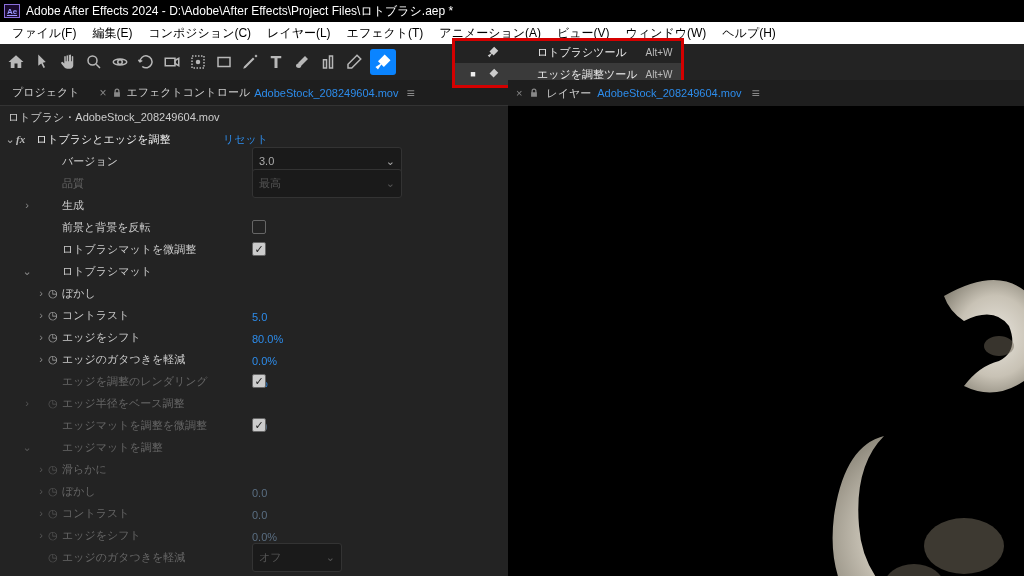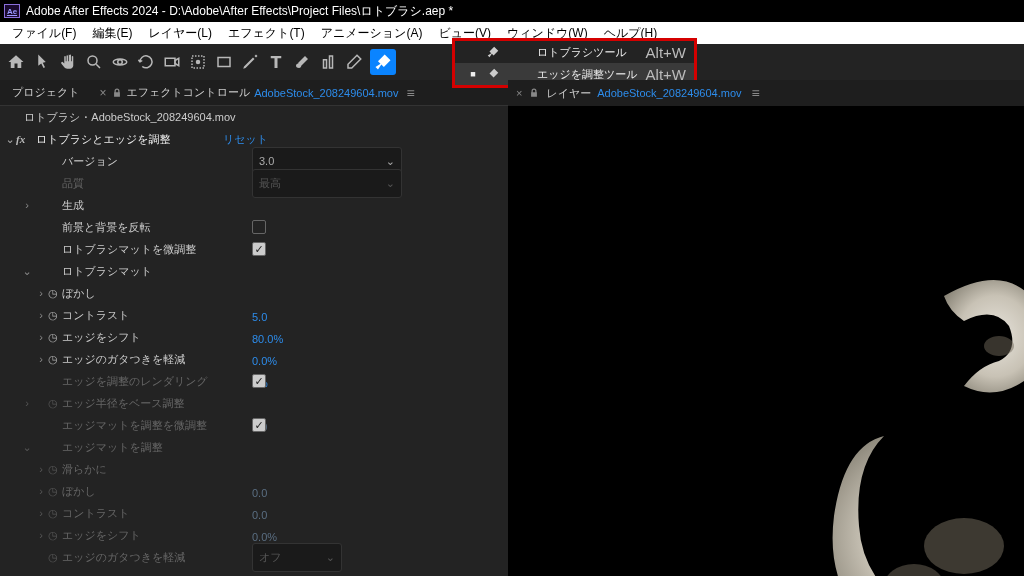--- a/index.html
+++ b/index.html
@@ -21,38 +21,38 @@
 .tbtn-brush { width: 26px; height: 26px; background: #0a84ff; border-radius: 3px; display: flex; align-items: center; justify-content: center; }
 .tbtn-brush svg { width: 20px; height: 20px; color: #fff; }
 
 
 .tool-drop { position: absolute; left: 452px; top: -6px; border: 3px solid #d40000; background: #232323; }
 .tool-drop .row { display: flex; align-items: center; height: 22px; padding: 0 8px 0 14px; gap: 8px; min-width: 180px; color: #eee; }
 .tool-drop .row.sel { background: #3a3a3a; }
 .tool-drop .row .check { width: 8px; text-align: center; font-size: 9px; }
 .tool-drop .row .icn { width: 16px; height: 16px; display: flex; align-items: center; justify-content: center; }
 .tool-drop .row .lbl { flex: 1; font-size: 11px; margin-left: 28px; }
-.tool-drop .row .sc { font-size: 15px; color: #bbb; }
+.tool-drop .row .sc { font-size: 10px; color: #bbb; }
 
 
 .tabrow { height: 26px; display: flex; align-items: center; gap: 4px; padding: 0 4px; background: #1e1e1e; }
 .tabrow.left { border-bottom: 1px solid #333; }
 .ptab { display: flex; align-items: center; gap: 4px; height: 100%; padding: 0 8px; color: #ccc; }
 .ptab .x { color: #888; font-size: 12px; }
 .ptab .link { color: #2d8ceb; }
 .ptab .menu { color: #888; font-size: 14px; letter-spacing: -1px; margin-left: 4px; }
 .lock { width: 12px; height: 12px; display: inline-flex; align-items: center; justify-content: center; }
 
 
 .cols { display: flex; height: calc(576px - 22px - 22px - 36px); }
 .col-l { width: 508px; background: #232323; display: flex; flex-direction: column; }
 .col-r { flex: 1; background: #000; position: relative; }
 
 
-.crumb { height: 22px; display: flex; align-items: center; padding: 0 8px; color: #ccc; font-size: 11px; margin-left: 16px; }
+.crumb { height: 22px; display: flex; align-items: center; padding: 0 8px; color: #ccc; font-size: 11px; }
 .fxrow { display: flex; align-items: center; height: 22px; padding-left: 4px; }
 .fxrow .arrow { width: 12px; text-align: center; color: #aaa; cursor: pointer; }
 .fxrow .fxic { width: 16px; color: #bbb; font-style: italic; font-weight: bold; font-family: serif; }
 .fxrow .nm { color: #eee; padding-left: 4px; }
 .fxrow .reset { color: #2d8ceb; margin-left: auto; padding-right: 240px; cursor: pointer; }
 
 .prow { display: flex; align-items: center; height: 22px; padding-left: 20px; }
 .prow .in1 { width: 14px; text-align: center; color: #888; }
 .prow .in2 { width: 14px; text-align: center; color: #888; }
 .prow .stopw { width: 14px; color: #aaa; }
@@ -74,20 +74,21 @@
 <body>
 
 <div class="titlebar">
   <div class="logo">Ae</div>
   <div class="title">Adobe After Effects 2024 - D:\Adobe\After Effects\Project Files\ロトブラシ.aep *</div>
 </div>
 
 <div class="menubar">
   <div class="mitem">ファイル(F)</div>
   <div class="mitem">編集(E)</div>
+  <div class="mitem">コンポジション(C)</div>
   <div class="mitem">レイヤー(L)</div>
   <div class="mitem">エフェクト(T)</div>
   <div class="mitem">アニメーション(A)</div>
   <div class="mitem">ビュー(V)</div>
   <div class="mitem">ウィンドウ(W)</div>
   <div class="mitem">ヘルプ(H)</div>
 </div>
 
 <div class="toolbar">
   <div class="tbtn">

